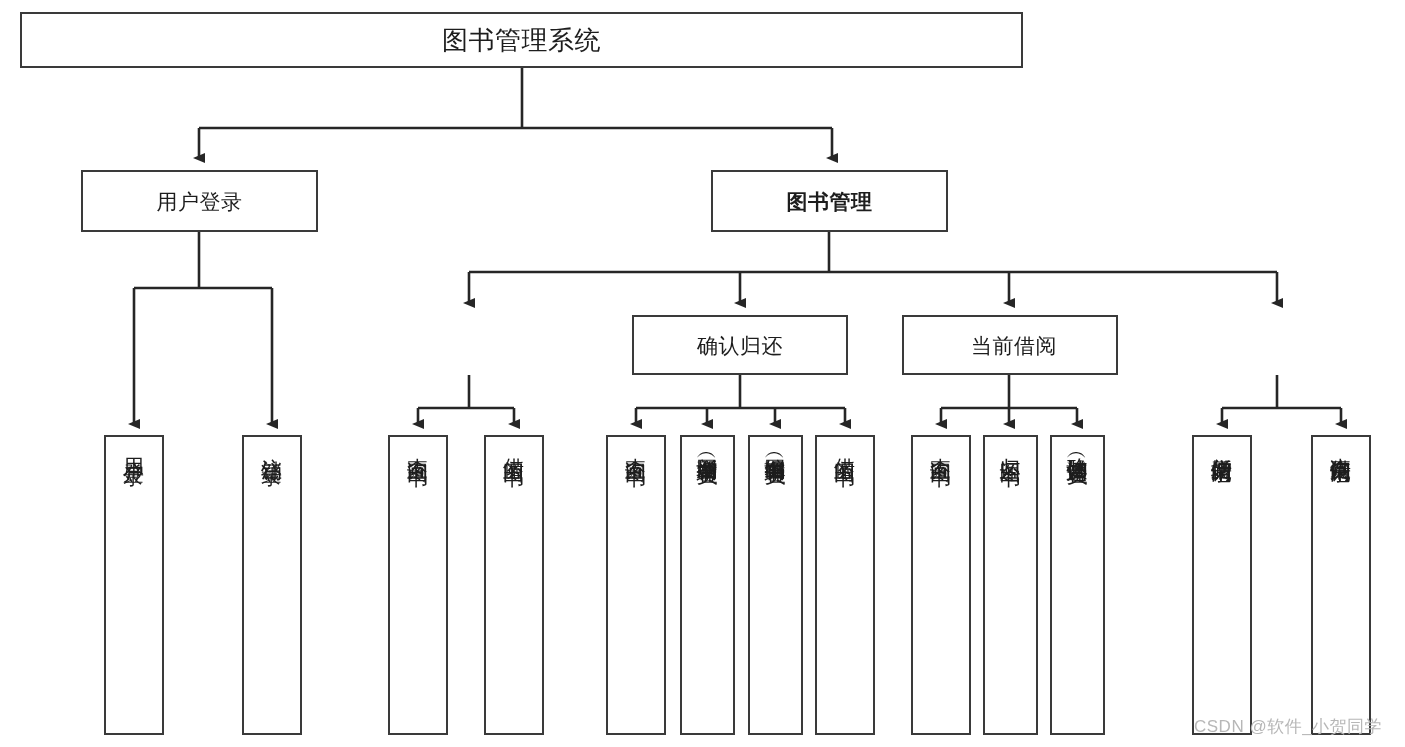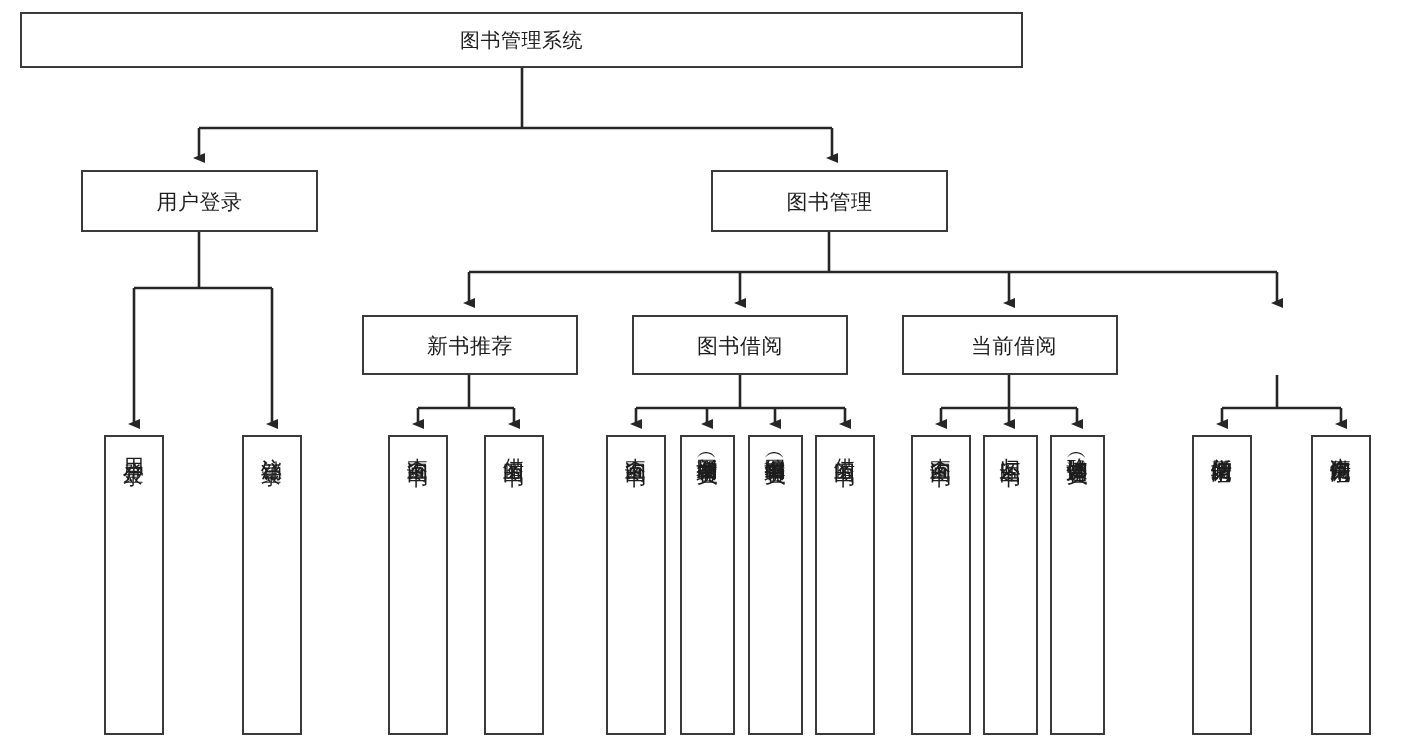--- a/index.html
+++ b/index.html
@@ -45,21 +45,21 @@
     white-space: nowrap;
     text-align: center;
   }
   
   .node.horiz .node-label {
     writing-mode: horizontal-tb;
     font-size: 21px;
     letter-spacing: 0.5px;
   }
   .node.root .node-label {
-    font-size: 20px;
+    font-size: 26px;
   }
   
   .node.vert {
     align-items: flex-start;
     justify-content: center;
     padding-top: 4px;
   }
   .node.vert .node-label {
     writing-mode: vertical-rl;
     text-orientation: upright;
@@ -134,29 +134,26 @@
     </g>
   </svg>
 
   <div class="node horiz root" style="left:20px; top:12px; width:1003px; height:56px;">
     <span class="node-label">图书管理系统</span>
   </div>
 
   <div class="node horiz" style="left:81px; top:170px; width:237px; height:62px;">
     <span class="node-label">用户登录</span>
   </div>
-  <div class="node horiz" style="left:711px; top:170px; width:237px; height:62px;">
+  <div class="node horiz" style="left:711px; top:170px; width:237px; height:62px;font-weight:bold;">
     <span class="node-label">图书管理</span>
   </div>
 
-  <div class="node horiz" style="left:362px; top:315px; width:216px; height:60px;">
-    <span class="node-label">新书推荐</span>
-  </div>
   <div class="node horiz" style="left:632px; top:315px; width:216px; height:60px;">
-    <span class="node-label">图书借阅</span>
+    <span class="node-label">确认归还</span>
   </div>
   <div class="node horiz" style="left:902px; top:315px; width:216px; height:60px;padding-left:8px;">
     <span class="node-label">当前借阅</span>
   </div>
 
   <div class="node vert" style="left:104px; top:435px; width:60px; height:300px;">
     <span class="node-label">用户登录</span>
   </div>
   <div class="node vert" style="left:242px; top:435px; width:60px; height:300px;">
     <span class="node-label">注销登录</span>
@@ -192,14 +189,15 @@
     <span class="node-label">确认归还（管理员）</span>
   </div>
 
   <div class="node vert tall" style="left:1192px; top:435px; width:60px; height:300px;">
     <span class="node-label">新增借阅记录</span>
   </div>
   <div class="node vert tall" style="left:1311px; top:435px; width:60px; height:300px;">
     <span class="node-label">查询借阅记录</span>
   </div>
 
+  <div class="watermark" style="left:1194px; top:715px;">CSDN @软件_小贺同学</div>
 
 </div>
 
 </body></html>

